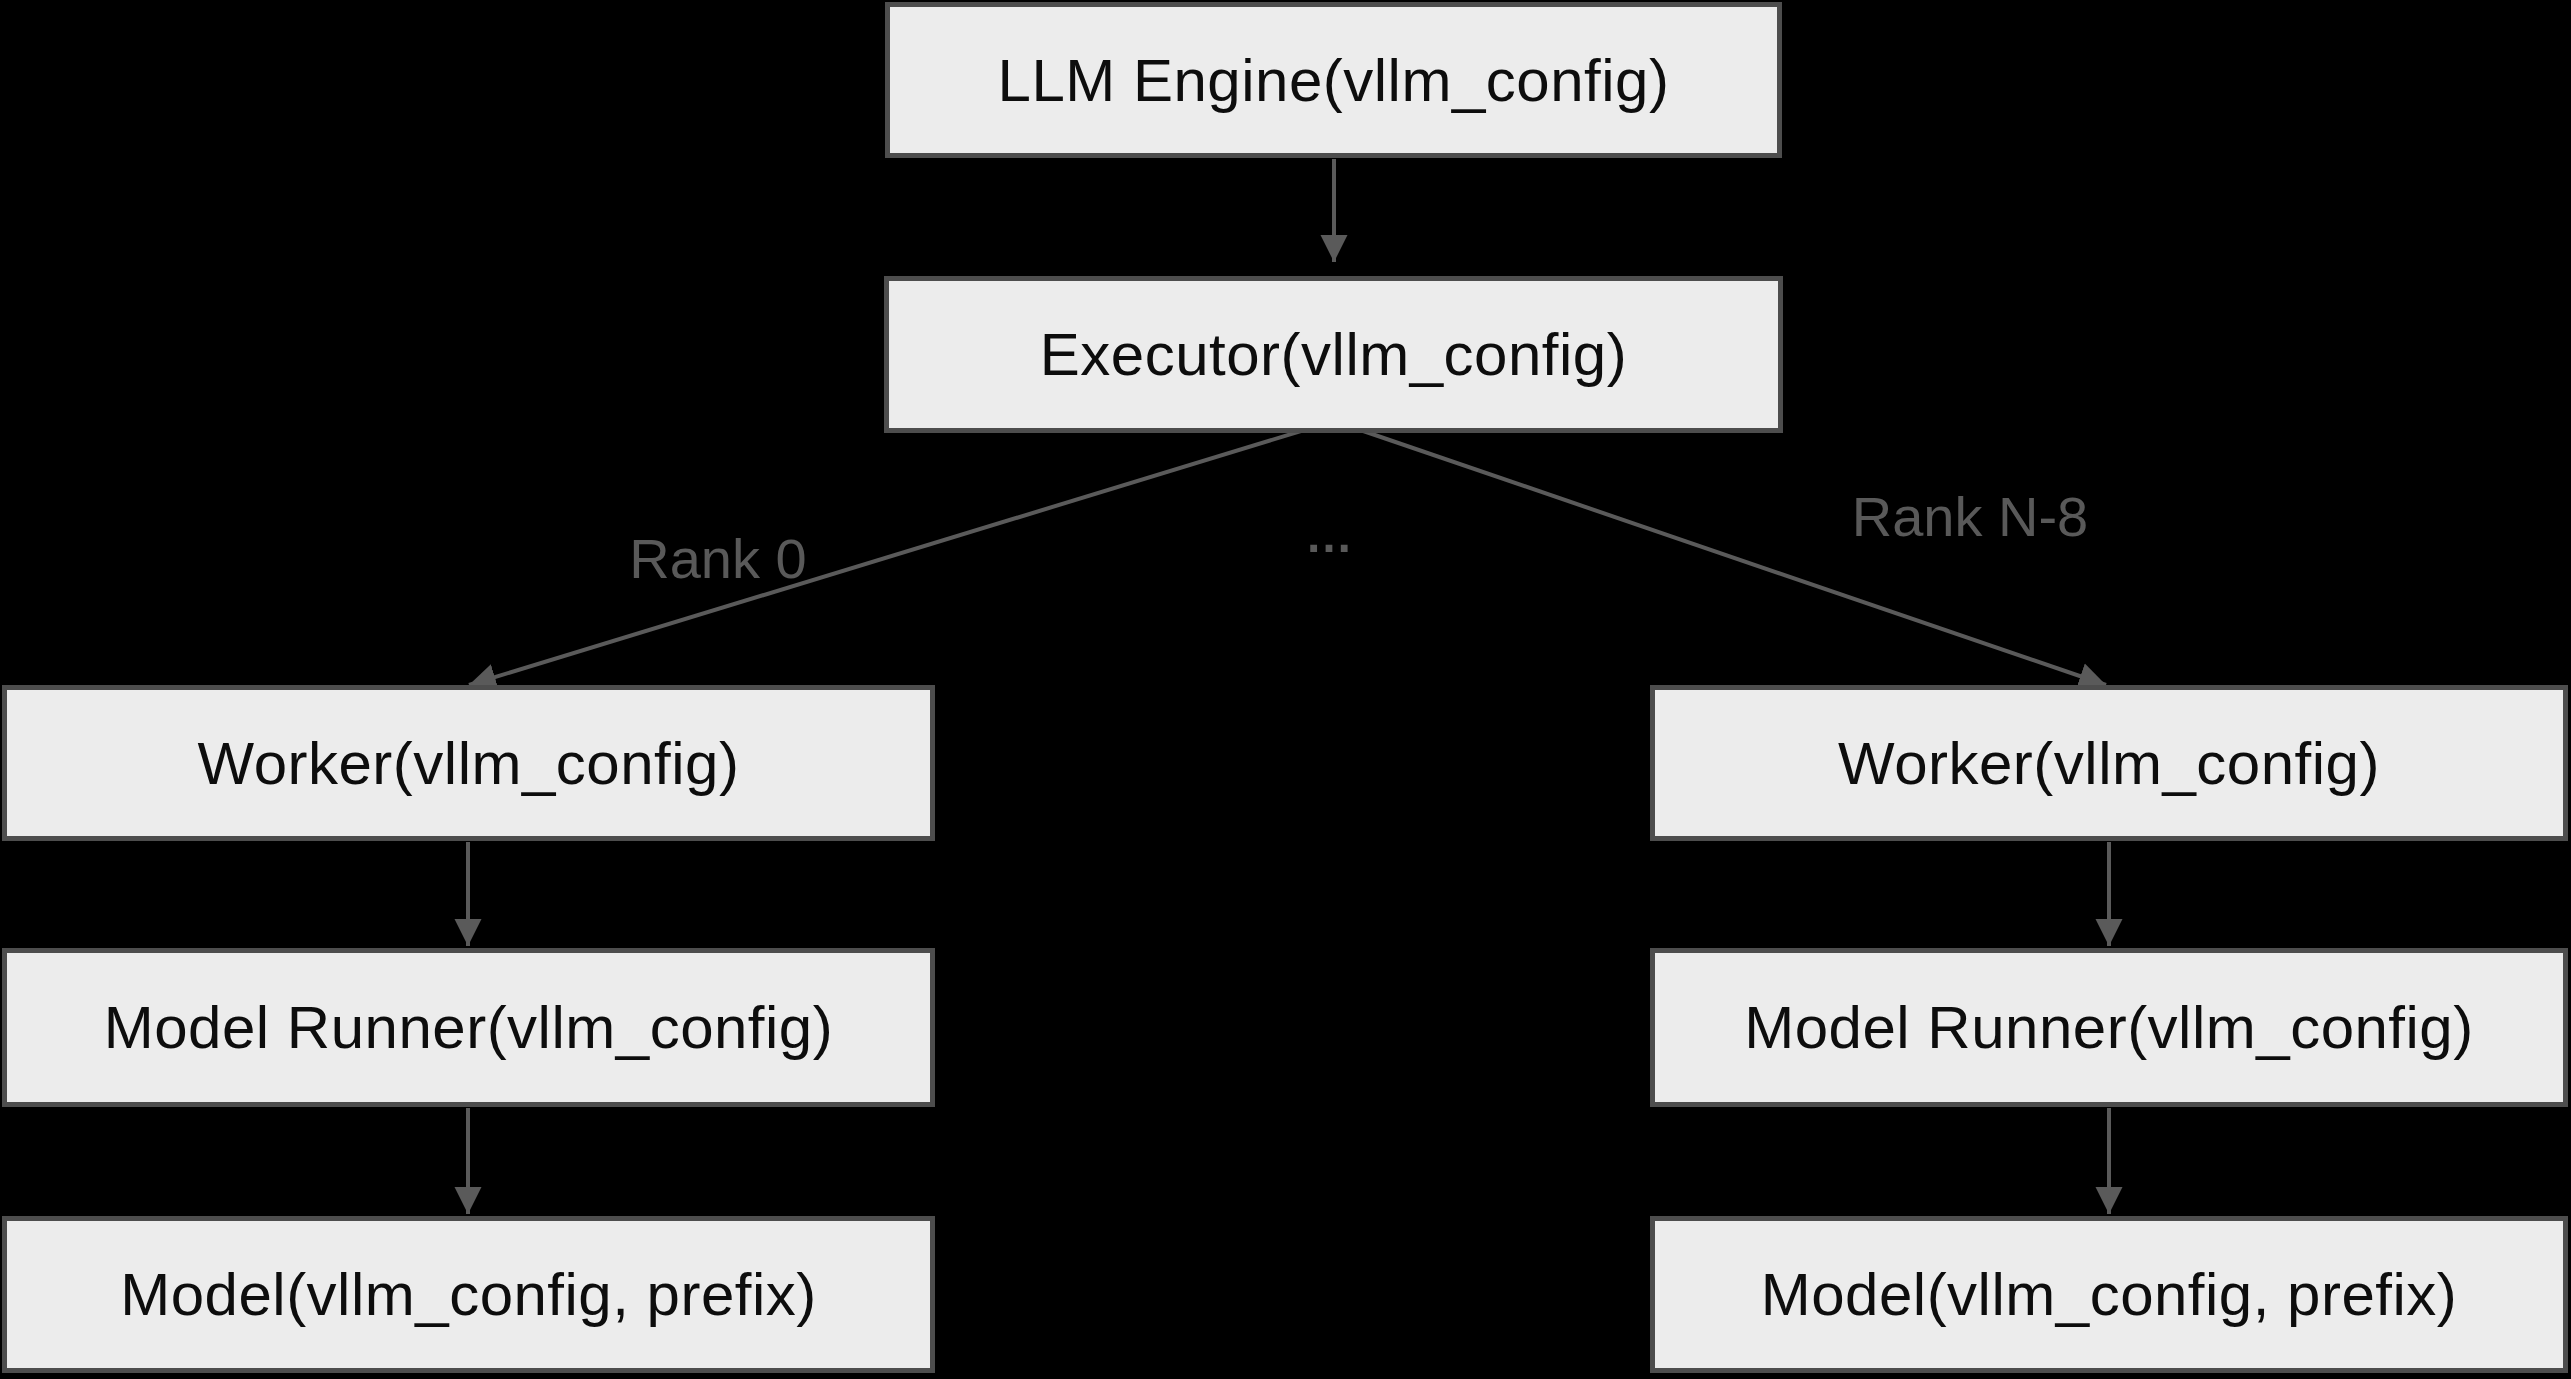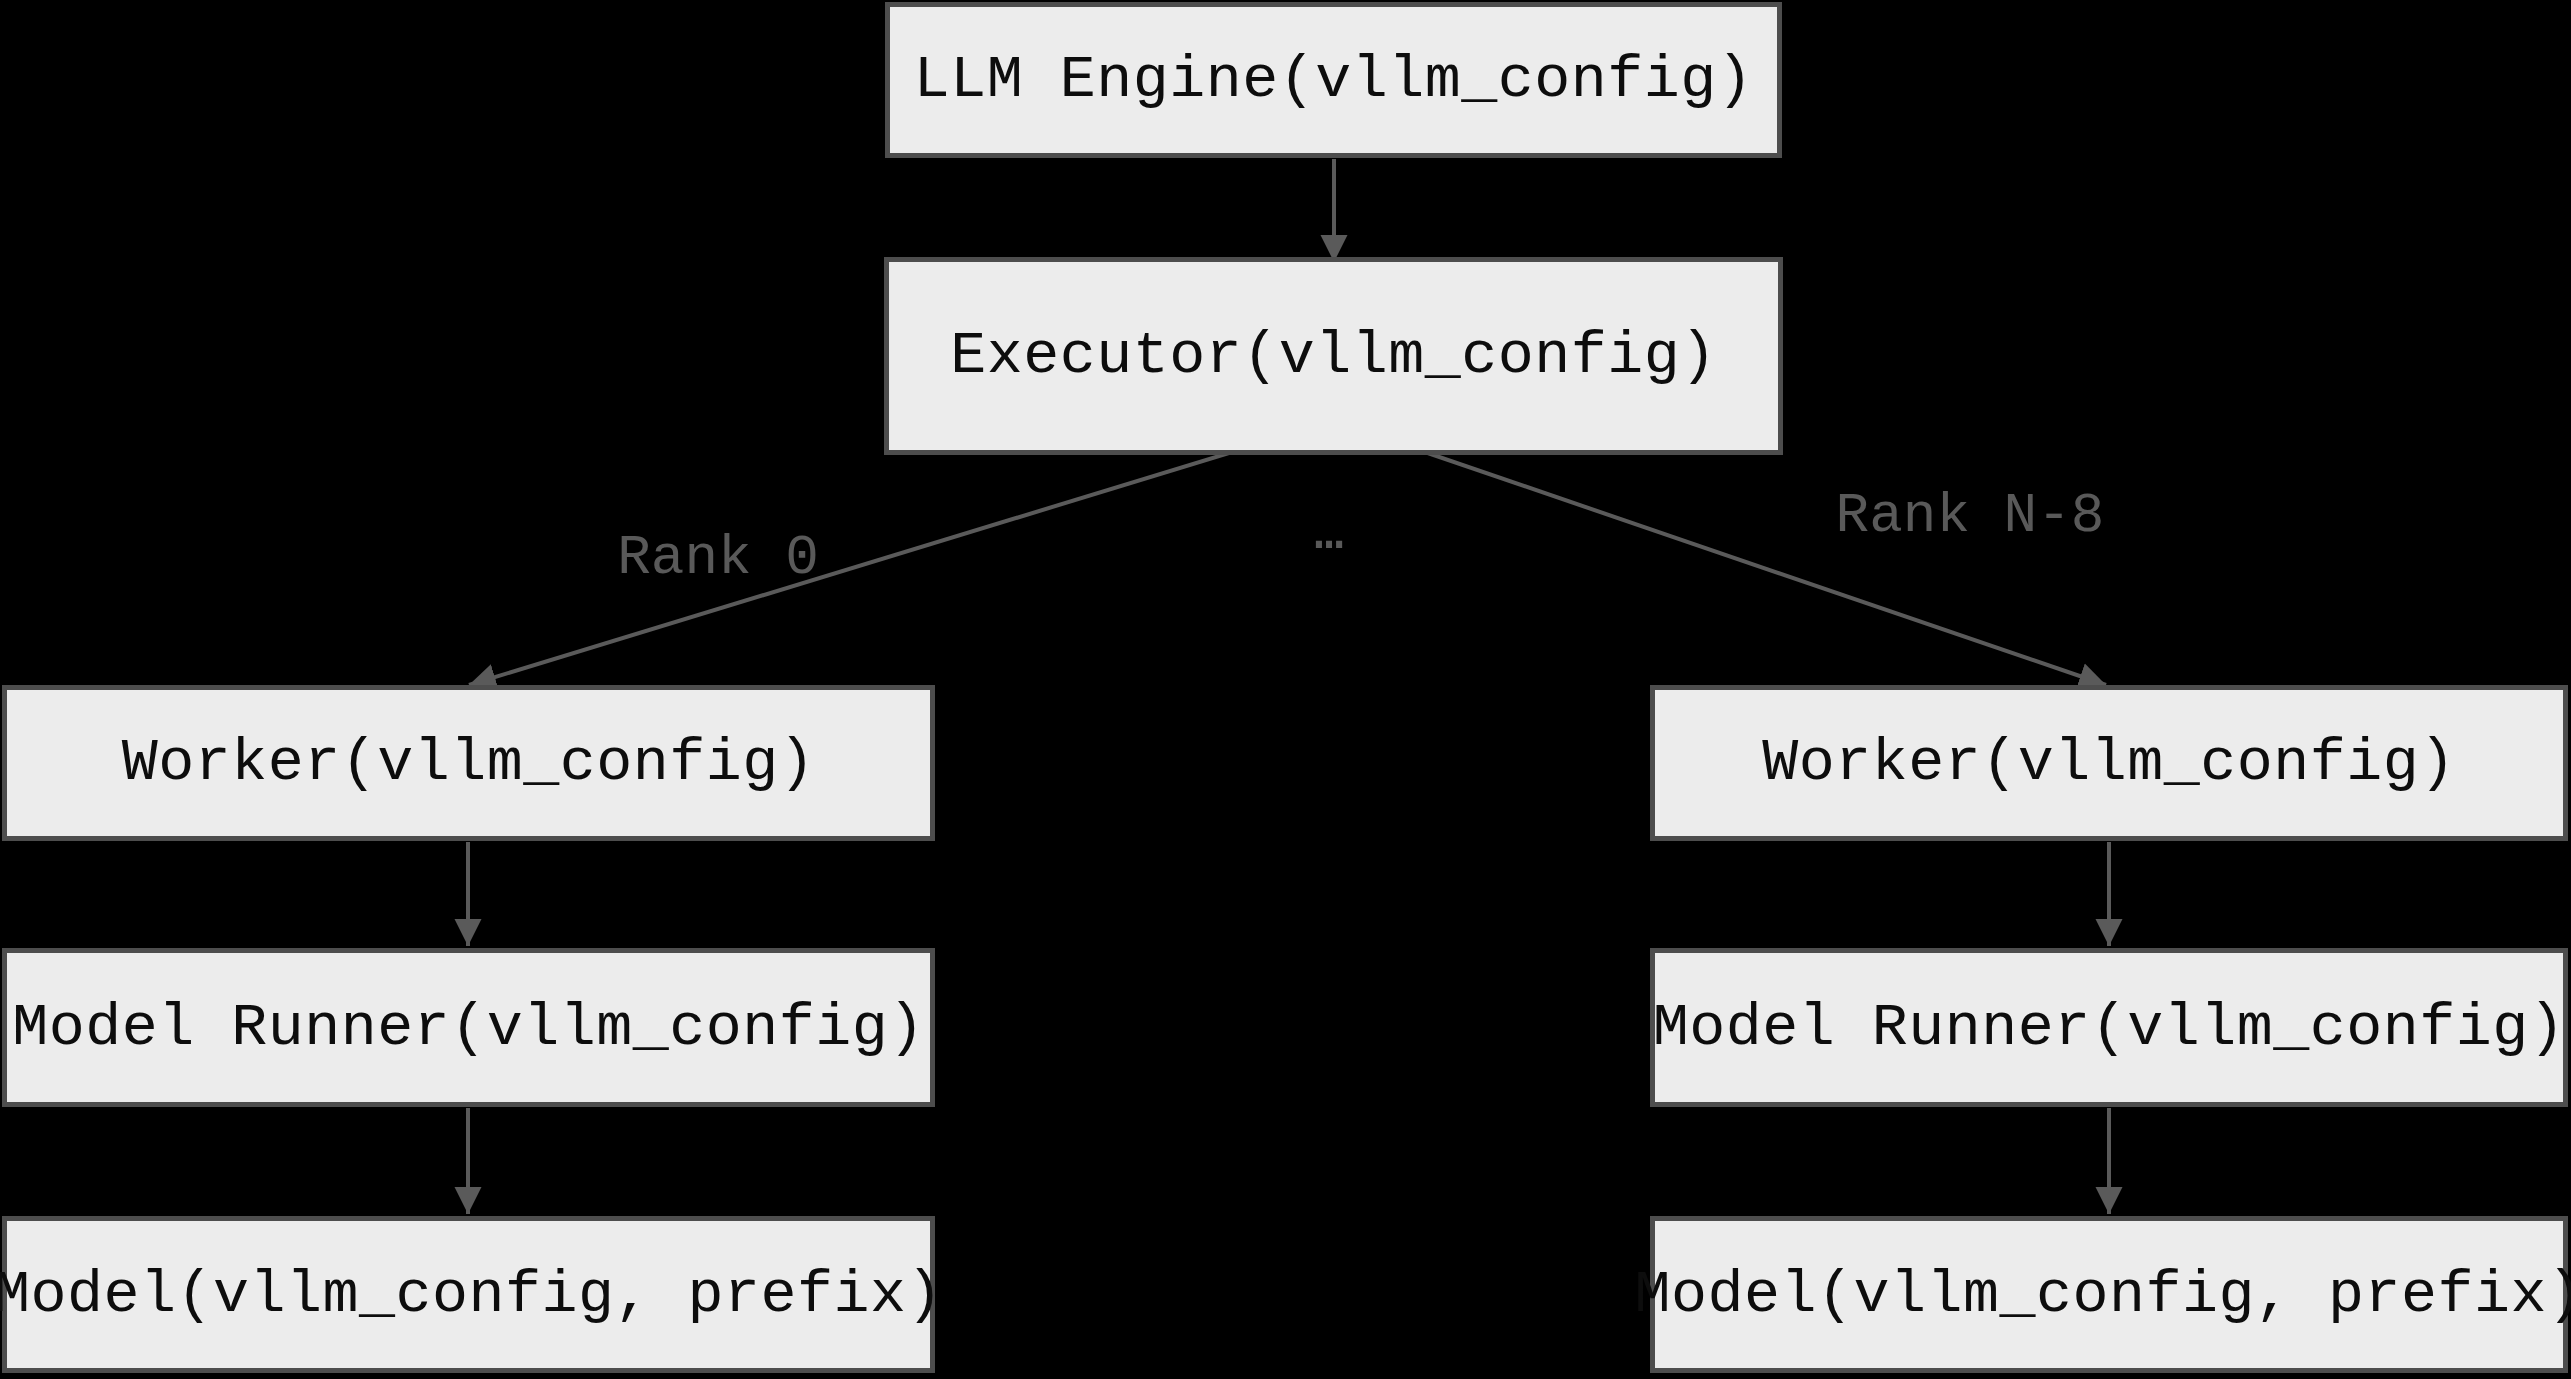--- a/index.html
+++ b/index.html
@@ -5,21 +5,21 @@
   html, body {
     margin: 0;
     padding: 0;
     background: var(--background, #000000);
   }
   .canvas {
     position: relative;
     width: 2571px;
     height: 1379px;
     background: var(--background, #000000);
-    font-family: Liberation Mono, monospace;
+    font-family: Liberation Sans, sans-serif;
     overflow: hidden;
   }
   .edges-layer {
     position: absolute;
     left: 0; top: 0;
     width: 2571px; height: 1379px;
   }
   .edges-layer line {
     stroke: var(--edge, #5a5a5a);
     stroke-width: 4;
@@ -53,21 +53,21 @@
     font-weight: 500;
     white-space: nowrap;
   }
   .edge-label.ellipsis {
     font-size: 48px;
     font-weight: 700;
     letter-spacing: 2px;
   }
   
   .node-llm-engine        { left: 885px;  top: 2px;    width: 897px; height: 156px; }
-  .node-executor          { left: 884px;  top: 257px;  width: 899px; height: 198px; }
+  .node-executor          { left: 884px;  top: 276px;  width: 899px; height: 157px; }
   .node-worker-rank0      { left: 2px;    top: 685px;  width: 933px; height: 156px; }
   .node-model-runner-rank0{ left: 2px;    top: 948px;  width: 933px; height: 159px; }
   .node-model-rank0       { left: 2px;    top: 1216px; width: 933px; height: 157px; }
   .node-worker-rankN      { left: 1650px; top: 685px;  width: 918px; height: 156px; }
   .node-model-runner-rankN{ left: 1650px; top: 948px;  width: 918px; height: 159px; }
   .node-model-rankN       { left: 1650px; top: 1216px; width: 918px; height: 157px; }
   
   .label-rank0    { left: 558px;  top: 480px; width: 320px; height: 72px; margin-top: 42px; }
   .label-rankN    { left: 1810px; top: 480px; width: 320px; height: 72px; }
   .label-ellipsis { left: 1270px; top: 500px; width: 120px; height: 70px; }

